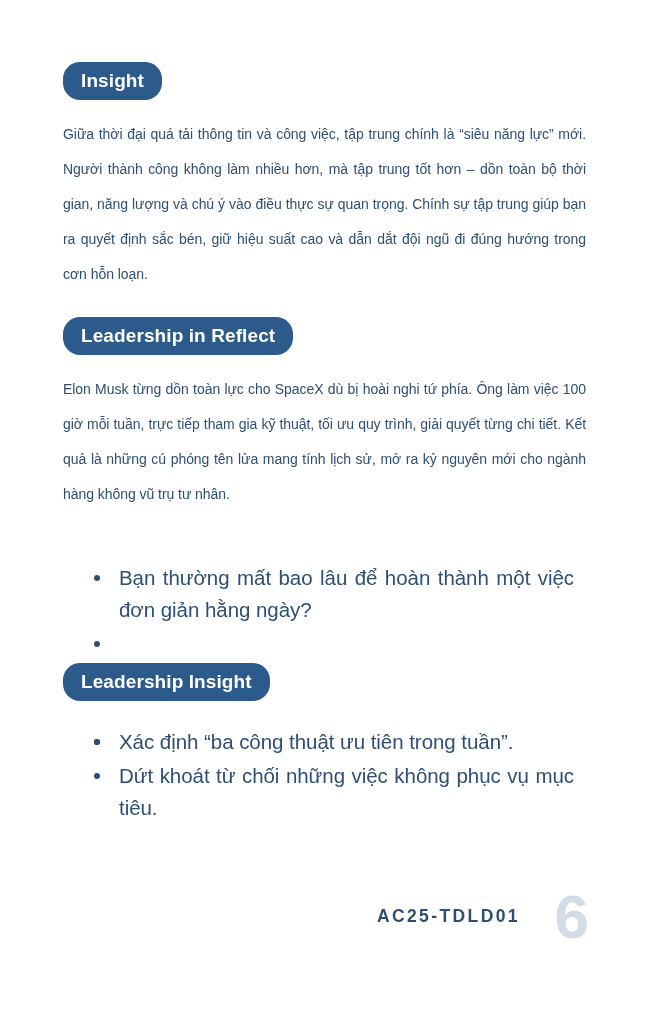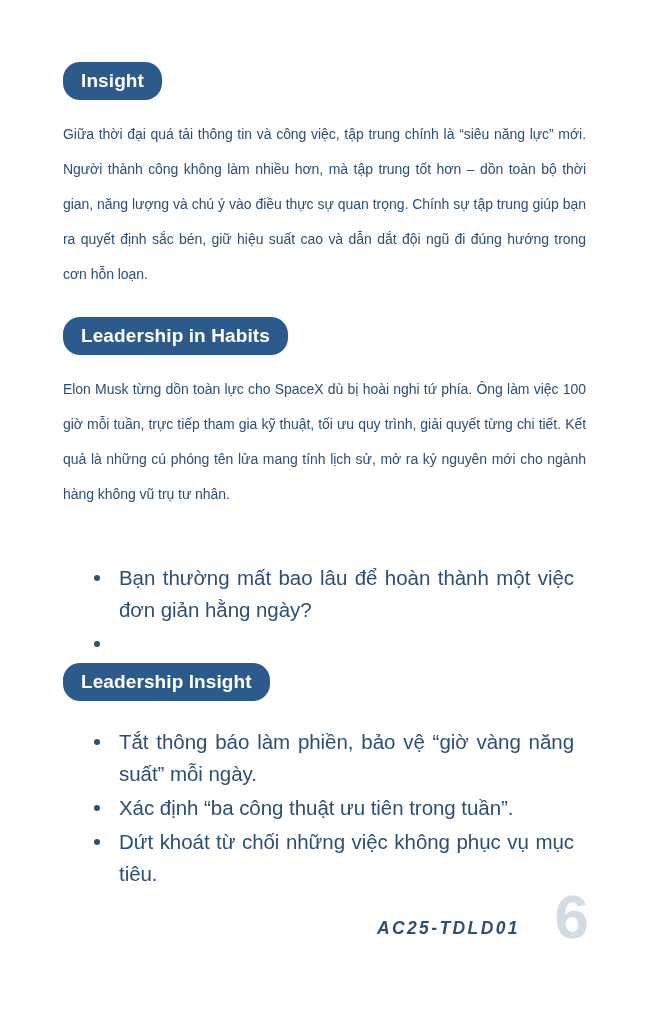--- a/index.html
+++ b/index.html
@@ -94,27 +94,26 @@
   .footer {
     position: absolute;
     left: 0;
     top: 890px;
     width: 646px;
     height: 80px;
   }
   .footer-code {
     position: absolute;
     right: 126px;
-    top: 28px;
+    top: 16px;
     color: #2D4F73;
     font-size: 17.5px;
     font-weight: bold;
     letter-spacing: 2.4px;
     white-space: nowrap;
-    font-style: italic;
   }
   .footer-pagenum {
     position: absolute;
     right: 58px;
     top: -4px;
     color: #D3DBE6;
     font-size: 62px;
     font-weight: bold;
     line-height: 1;
     letter-spacing: -1px;
@@ -127,21 +126,21 @@
   <div class="content">
 
     <div class="badge-wrap">
       <span class="badge">Insight</span>
     </div>
     <div class="gap-after-badge"></div>
     <p class="para">Giữa thời đại quá tải thông tin và công việc, tập trung chính là “siêu năng lực” mới. Người thành công không làm nhiều hơn, mà tập trung tốt hơn – dồn toàn bộ thời gian, năng lượng và chú ý vào điều thực sự quan trọng. Chính sự tập trung giúp bạn ra quyết định sắc bén, giữ hiệu suất cao và dẫn dắt đội ngũ đi đúng hướng trong cơn hỗn loạn.</p>
     <div class="gap-after-para"></div>
 
     <div class="badge-wrap">
-      <span class="badge">Leadership in Habits</span>
+      <span class="badge">Leadership in Reflect</span>
     </div>
     <div class="gap-after-badge"></div>
     <p class="para">Elon Musk từng dồn toàn lực cho SpaceX dù bị hoài nghi tứ phía. Ông làm việc 100 giờ mỗi tuần, trực tiếp tham gia kỹ thuật, tối ưu quy trình, giải quyết từng chi tiết. Kết quả là những cú phóng tên lửa mang tính lịch sử, mở ra kỷ nguyên mới cho ngành hàng không vũ trụ tư nhân.</p>
     <div class="gap-after-para"></div>
 
     <div class="gap-after-badge-sm"></div>
     <ul class="bullets">
       <li>
         <span class="dot"></span>
         <span>Bạn thường mất bao lâu để hoàn thành một việc đơn giản hằng ngày?</span>
@@ -152,21 +151,20 @@
     </ul>
     <div class="gap-after-para"></div>
 
     <div class="badge-wrap">
       <span class="badge">Leadership Insight</span>
     </div>
     <div class="gap-after-badge-sm"></div>
     <ul class="bullets">
       <li>
         <span class="dot"></span>
-        <span>Tắt thông báo làm phiền, bảo vệ “giờ vàng năng suất” mỗi ngày.</span>
       </li>
       <li>
         <span class="dot"></span>
         <span>Xác định “ba công thuật ưu tiên trong tuần”.</span>
       </li>
       <li>
         <span class="dot"></span>
         <span>Dứt khoát từ chối những việc không phục vụ mục tiêu.</span>
       </li>
     </ul>

